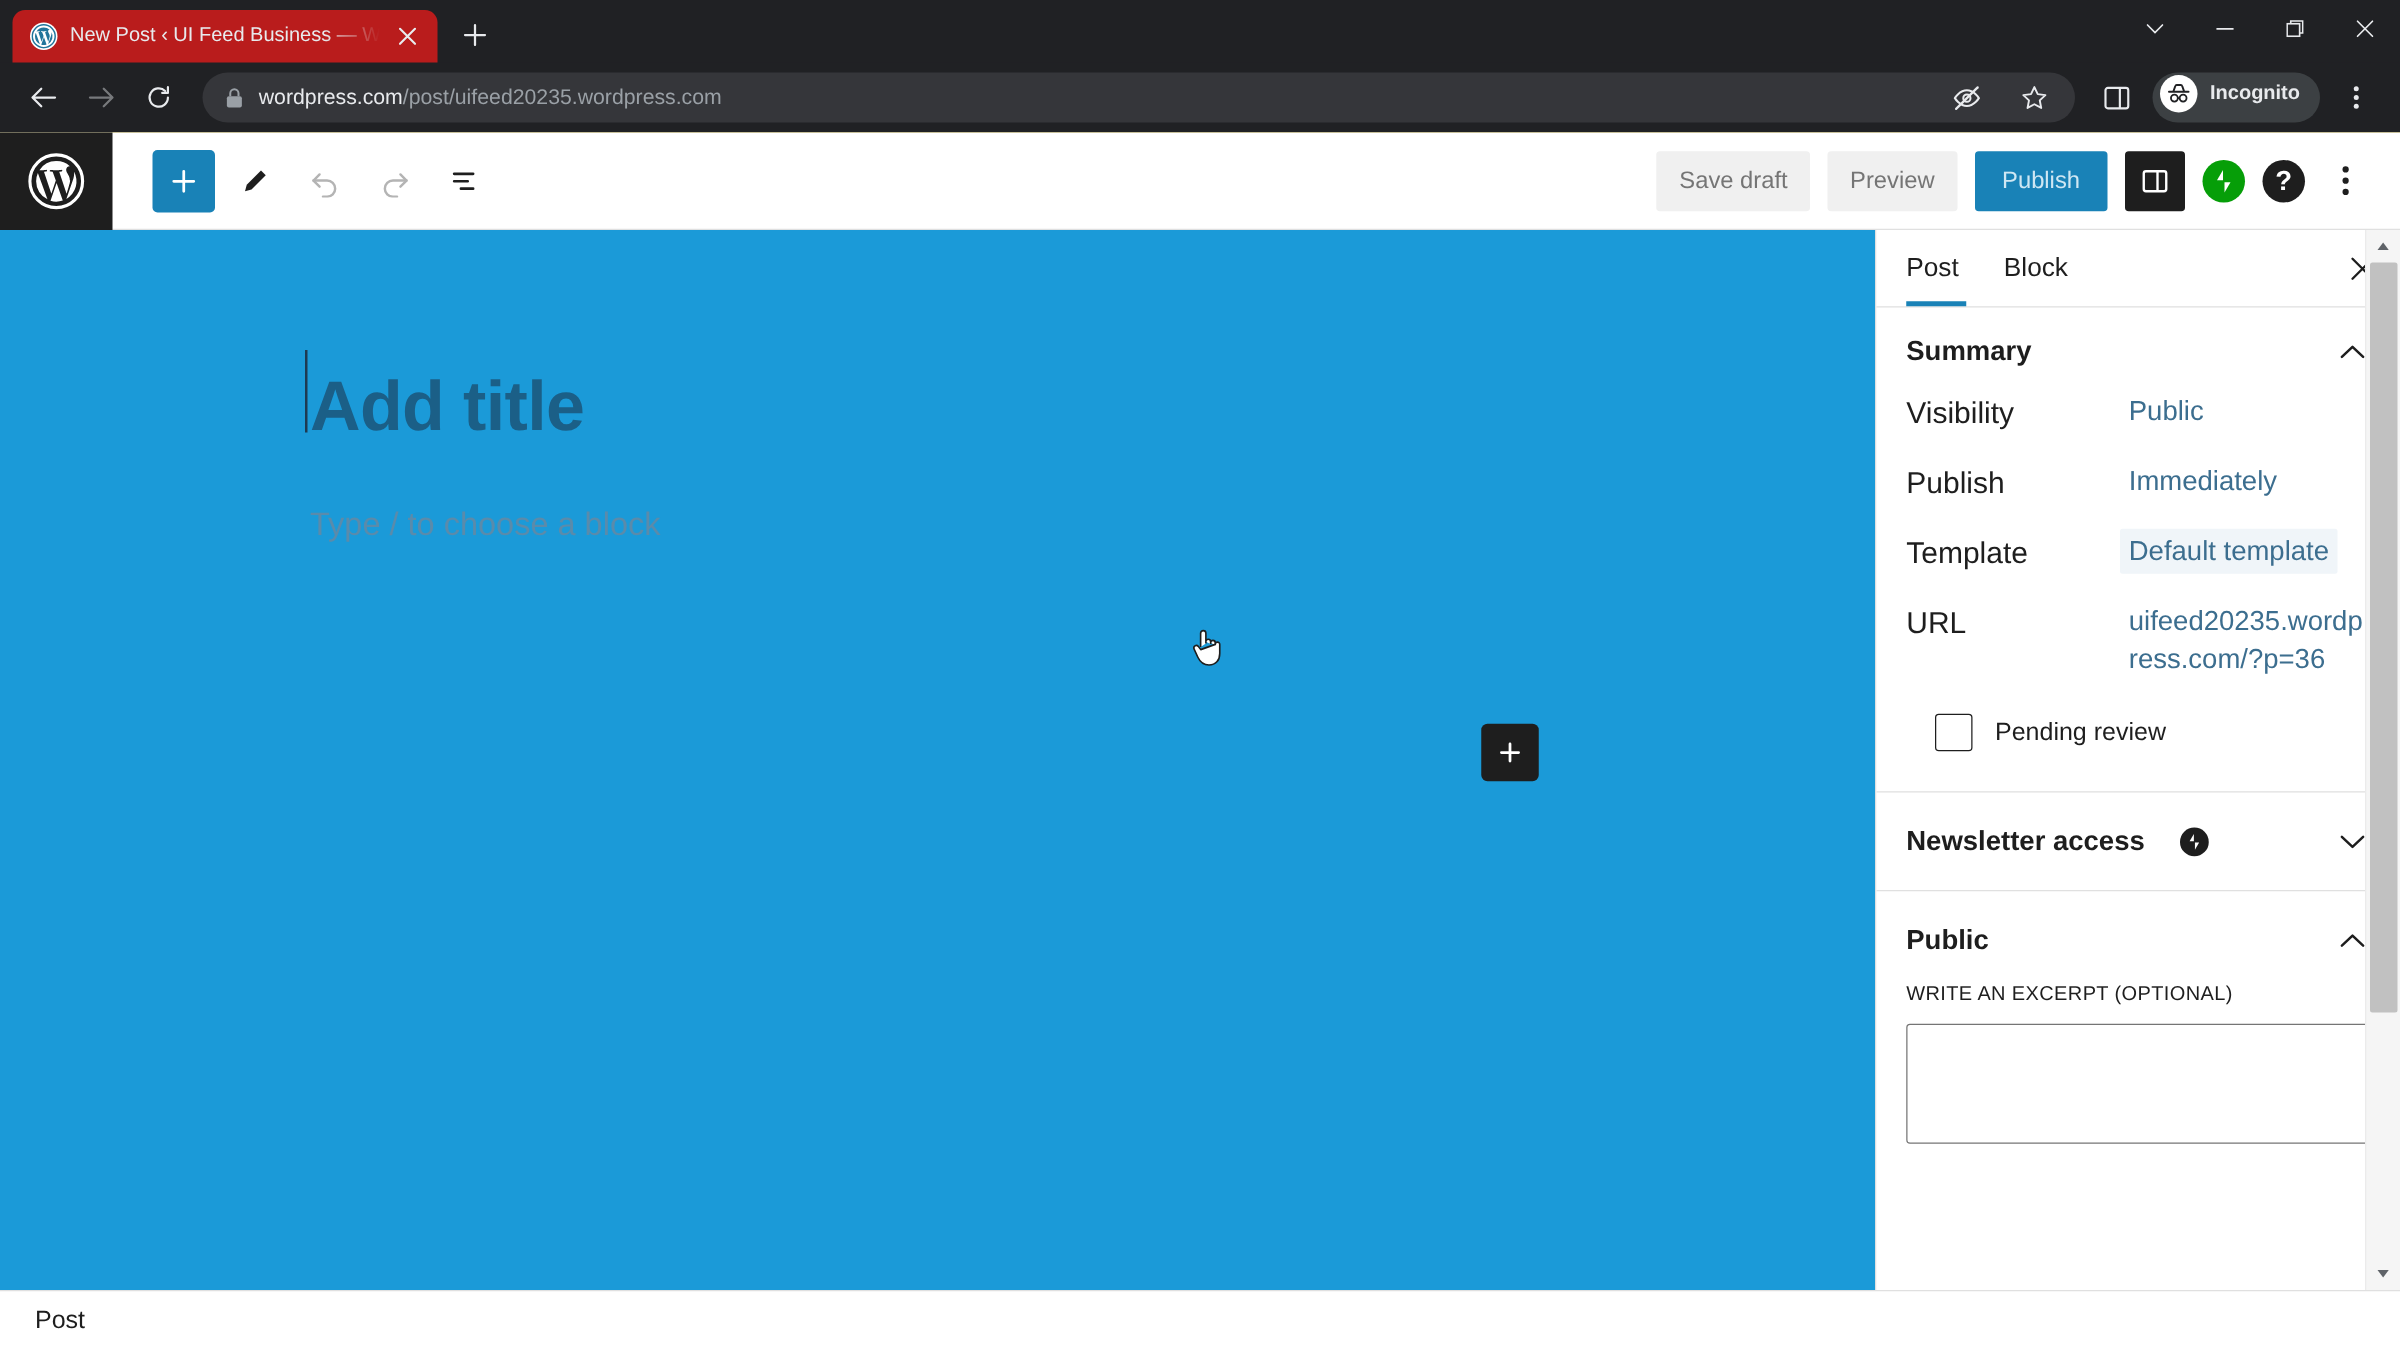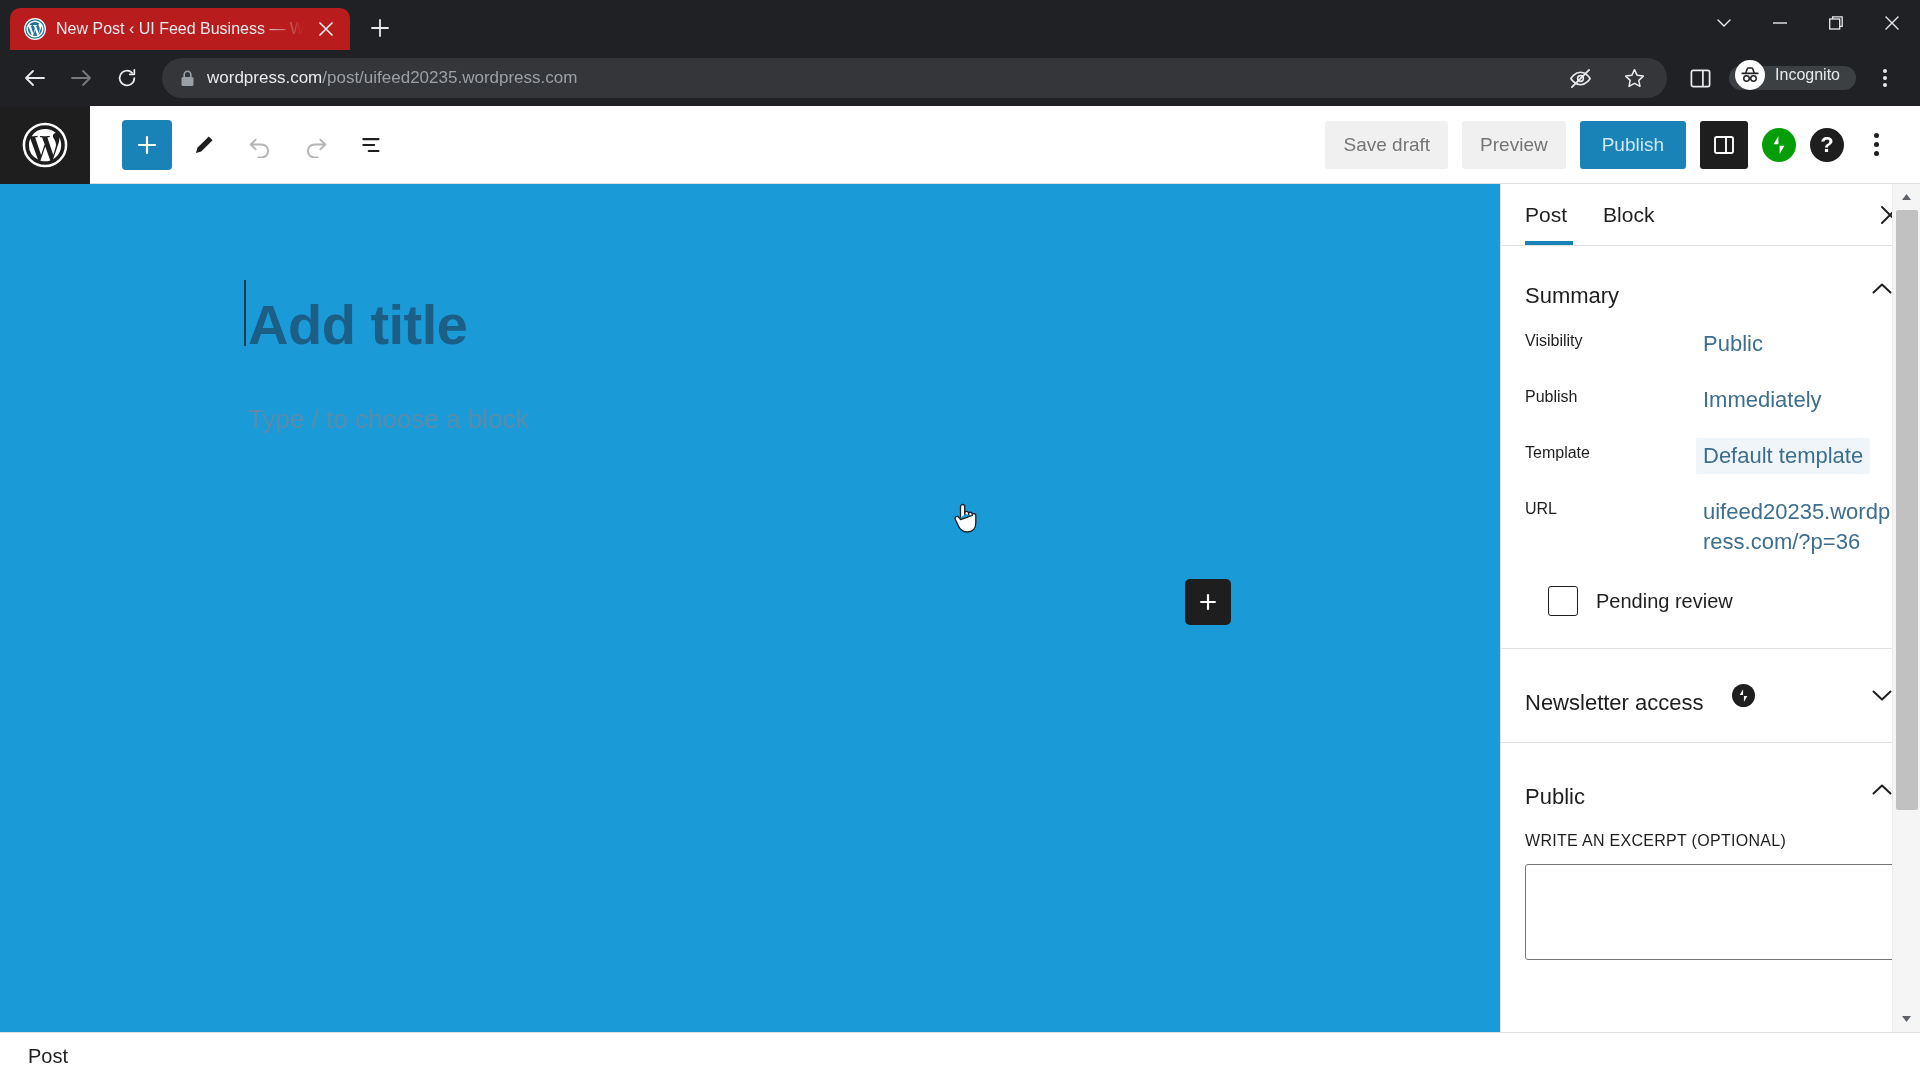--- a/index.html
+++ b/index.html
@@ -94,23 +94,24 @@
   .omnibox-url { font-size: 17px; color: #9aa0a6; white-space: nowrap; }
   .omnibox-url b { color: #e8eaed; font-weight: 400; }
   .omnibox-right { margin-left: auto; display: flex; align-items: center; gap: 16px; }
   .toolbar-icon {
     width: 38px; height: 38px; border-radius: 50%;
     display: flex; align-items: center; justify-content: center;
     color: #e8eaed;
   }
   .incognito-pill {
     display: flex; align-items: center; gap: 10px;
-    background: #3c4043; height: 24px;
+    background: #3c4043; height: 40px;
     border-radius: 20px; padding: 0 16px 6px 6px;
     margin-left: 6px;
+    font-weight: bold;
   }
   .incognito-avatar {
     width: 30px; height: 30px; border-radius: 50%;
     background: #fff; display: flex; align-items: center; justify-content: center;
   }
   .incognito-label { color: #e8eaed; font-size: 16px; }
   .kebab {
     width: 42px; height: 42px; display: flex; flex-direction: column;
     align-items: center; justify-content: center; gap: 3px; margin-left: 4px;
   }
@@ -267,36 +268,36 @@
   }
   .sidebar-scroll {
     flex: 1 1 auto; overflow: hidden;
   }
   .panel { border-bottom: 1px solid #e0e0e0; }
   .panel-header {
     display: flex; align-items: center;
     padding: 22px 28px 20px 24px;
     gap: 10px;
   }
-  .panel-title { font-size: 22px; font-weight: normal; color: #1e1e1e; margin-top: 15px; }
+  .panel-title { font-size: 22px; font-weight: bold; color: #1e1e1e; }
   .panel-chevron { margin-left: auto; color: #1e1e1e; display: flex; align-items: center; }
   .jetpack-badge-dark {
     width: 23px; height: 23px; border-radius: 50%;
     background: #1e1e1e; display: inline-flex;
     align-items: center; justify-content: center;
   }
   .panel-body { padding: 0 24px 26px 24px; }
   .summary-row {
     display: flex; align-items: flex-start;
     margin-bottom: 22px;
     min-height: 34px;
   }
   .summary-label {
     width: 178px; flex: 0 0 178px;
-    font-size: 16px; color: #1e1e1e;
+    font-size: 24px; color: #1e1e1e;
     padding-top: 3px;
   }
   .summary-value {
     font-size: 22px; color: #3c6e8f;
     line-height: 1.35;
     max-width: 200px;
     word-break: break-word;
   }
   .summary-value.chip {
     background: #f0f5f9; padding: 3px 7px; margin: -3px -7px;

